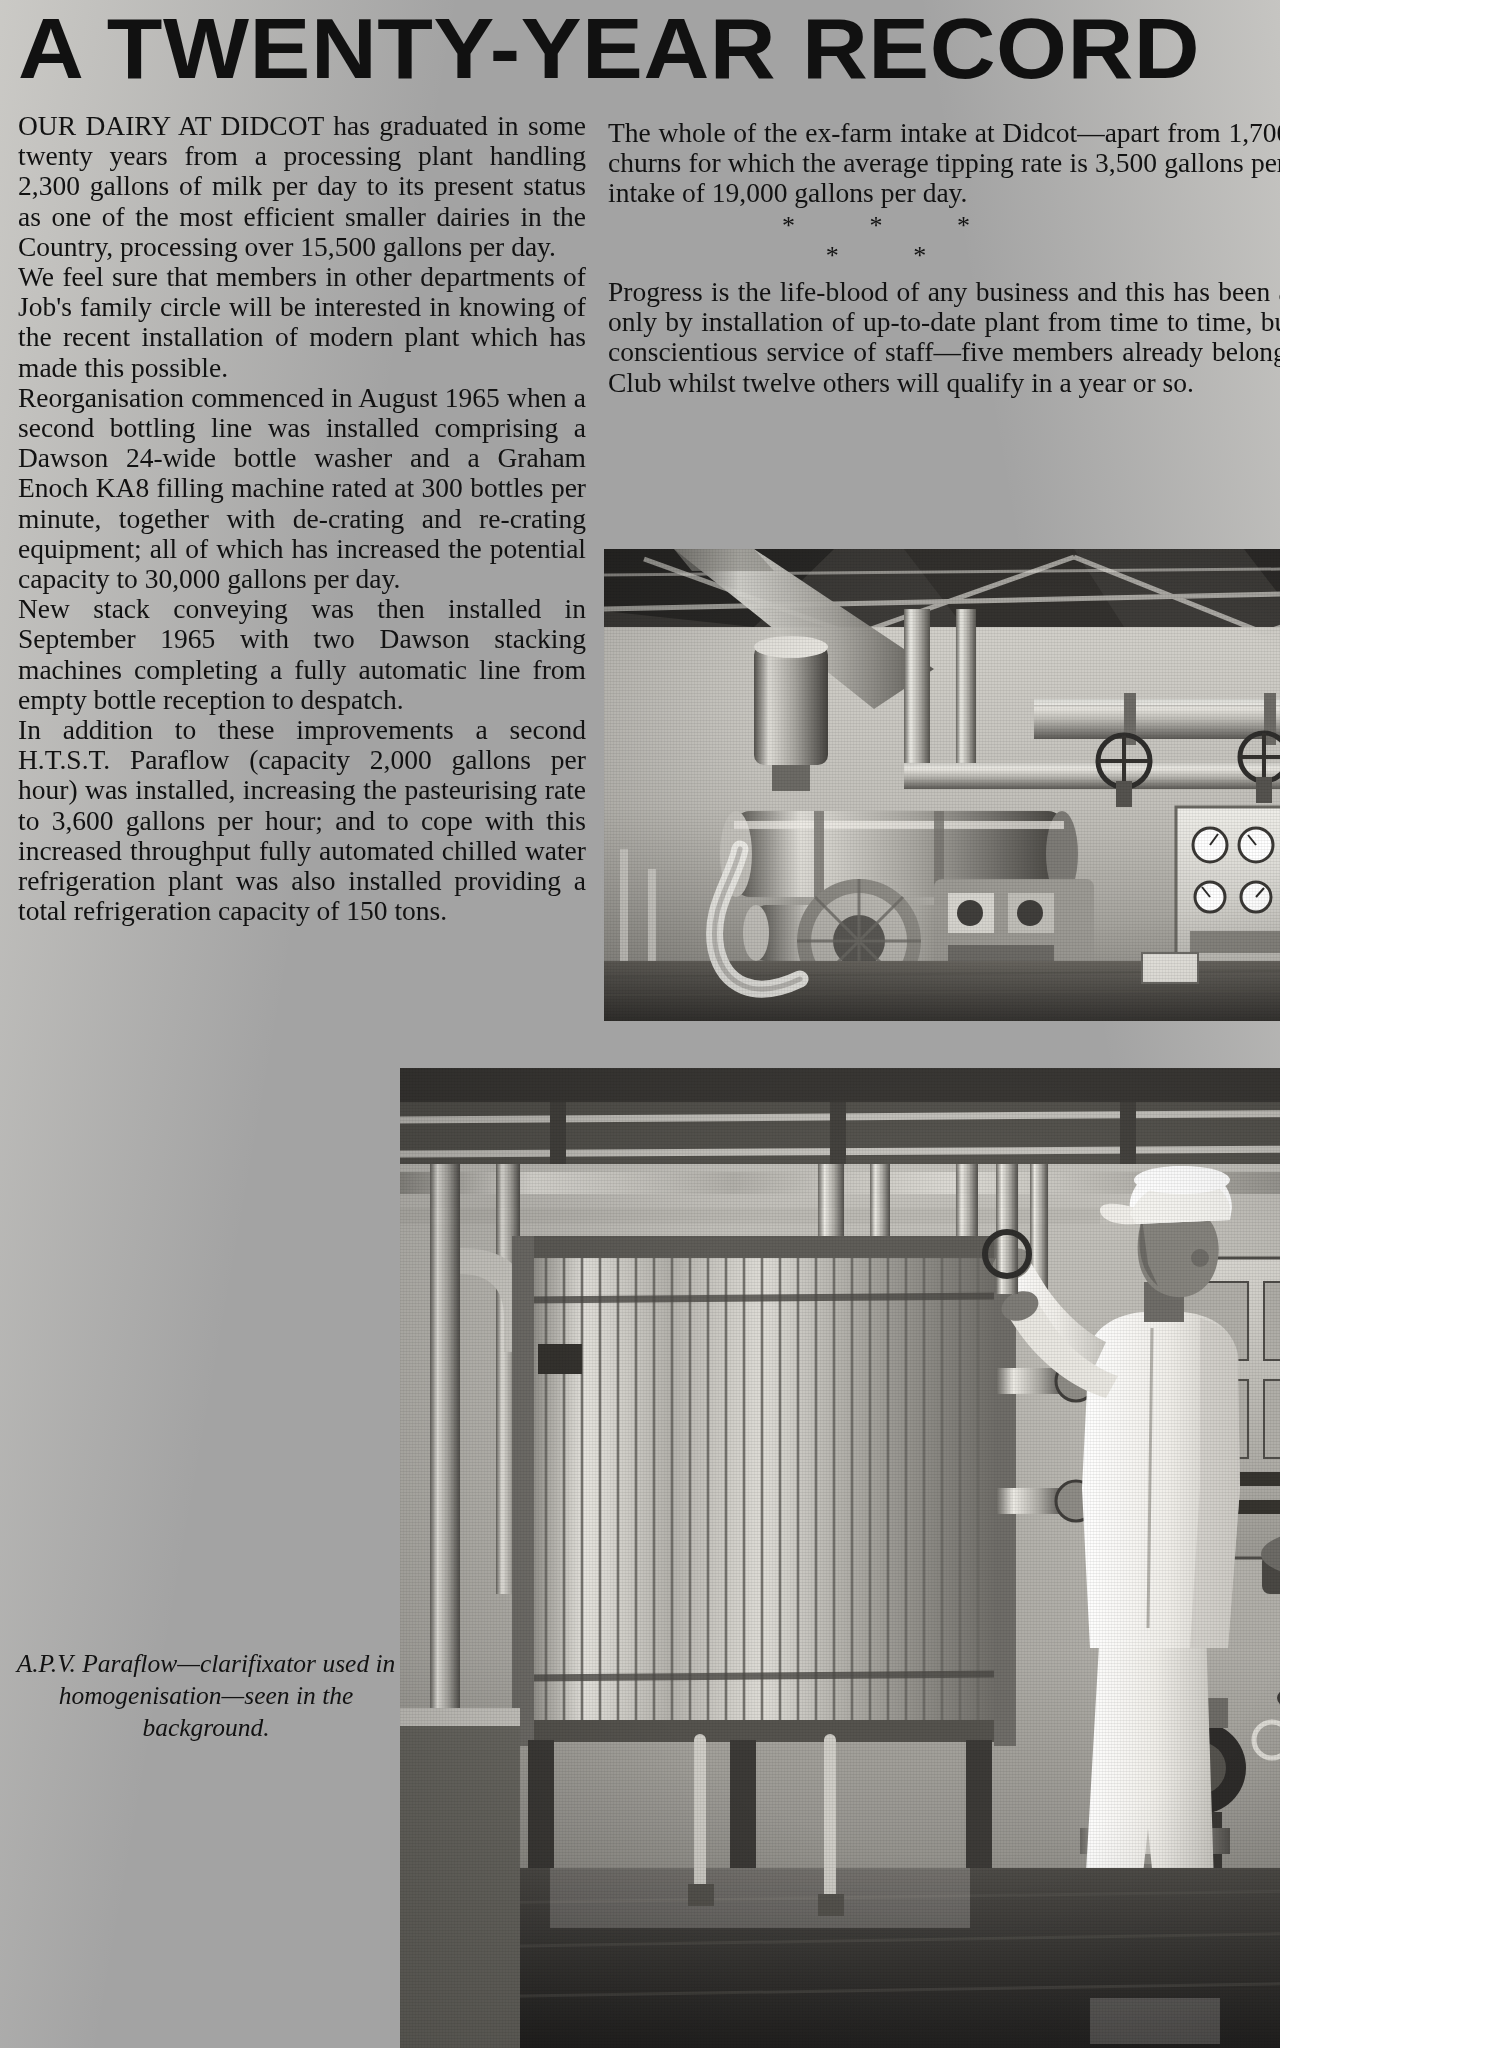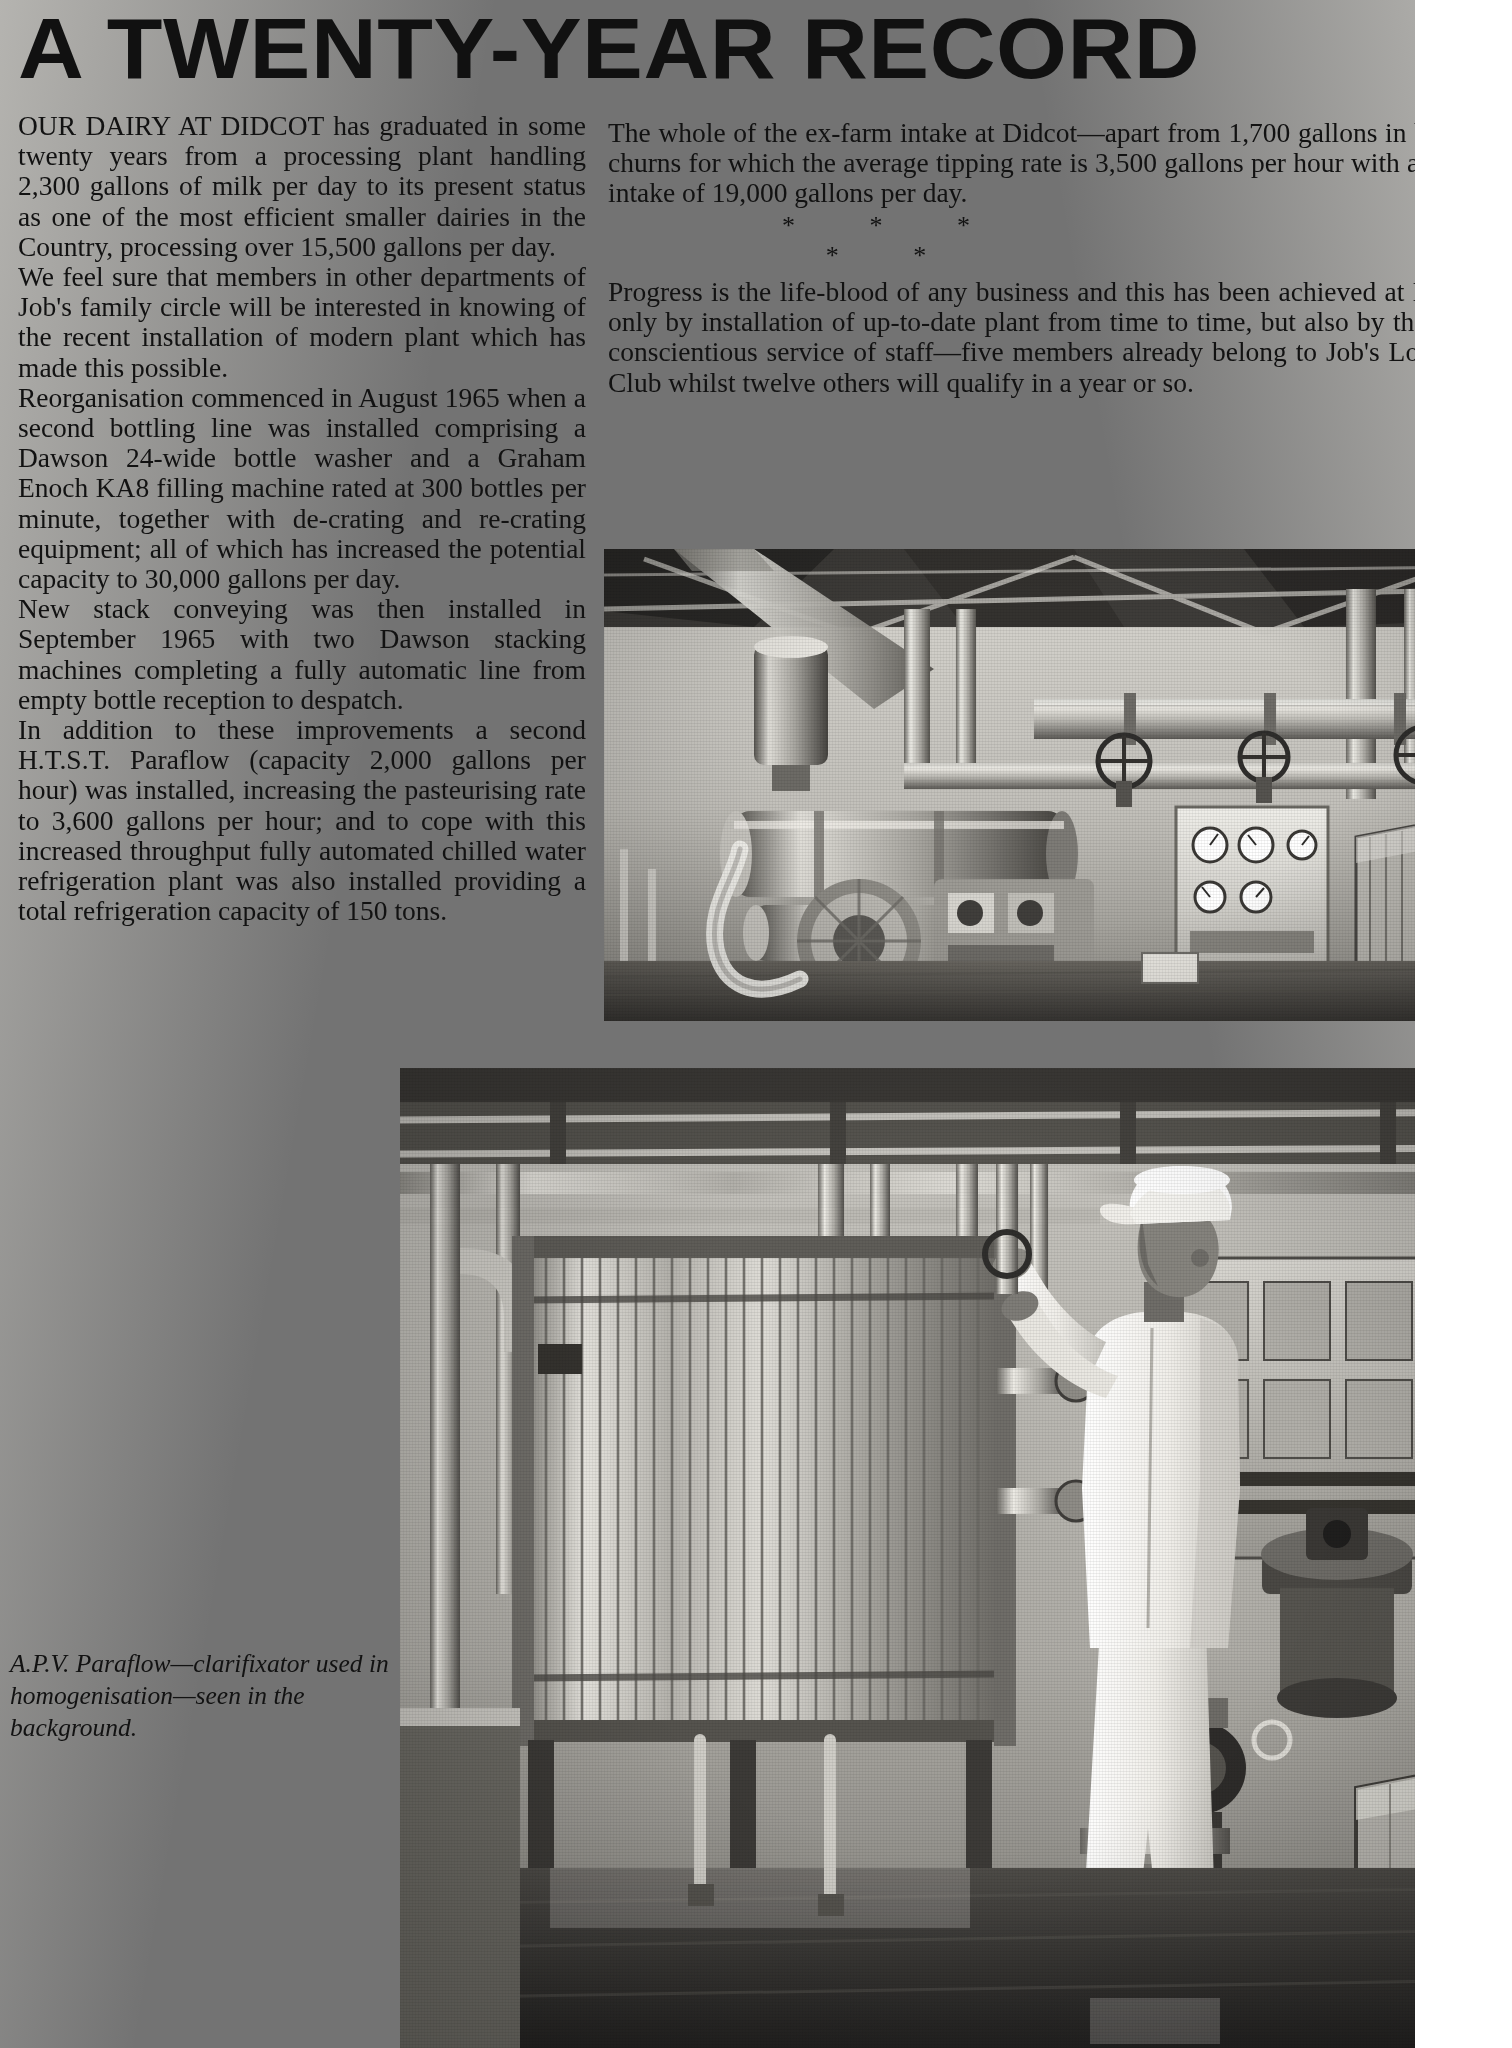--- a/index.html
+++ b/index.html
@@ -2,23 +2,23 @@
 <html><head>
 <meta charset="utf-8">
 <style>
   html, body {
     margin: 0;
     padding: 0;
     background: #ffffff;
   }
   #page {
     position: relative;
-    width: 1415px;
+    width: 1280px;
     height: 2048px;
-    background: #737373;
+    background: #a3a3a3;
     overflow: hidden;
     font-family: "Liberation Serif", "DejaVu Serif", serif;
     color: #111111;
   }
   
   #paper-tint {
     position: absolute;
     inset: 0;
     background:
       linear-gradient(100deg, rgba(235,233,226,0.55) 0%, rgba(252,252,250,0) 28%),
@@ -123,21 +123,21 @@
   #caption {
     position: absolute;
     left: 10px;
     top: 1648px;
     width: 392px;
     font-style: italic;
     font-size: 25.5px;
     line-height: 32px;
     color: #121212;
   }
-  #caption .cap-line { display: block; }
+  #caption .cap-line { display: block; text-align: center; }
 </style>
 </head>
 <body>
 
 <div id="page">
 
   <div id="paper-tint"></div>
 
   <div id="headline">A TWENTY-YEAR RECORD</div>
 

